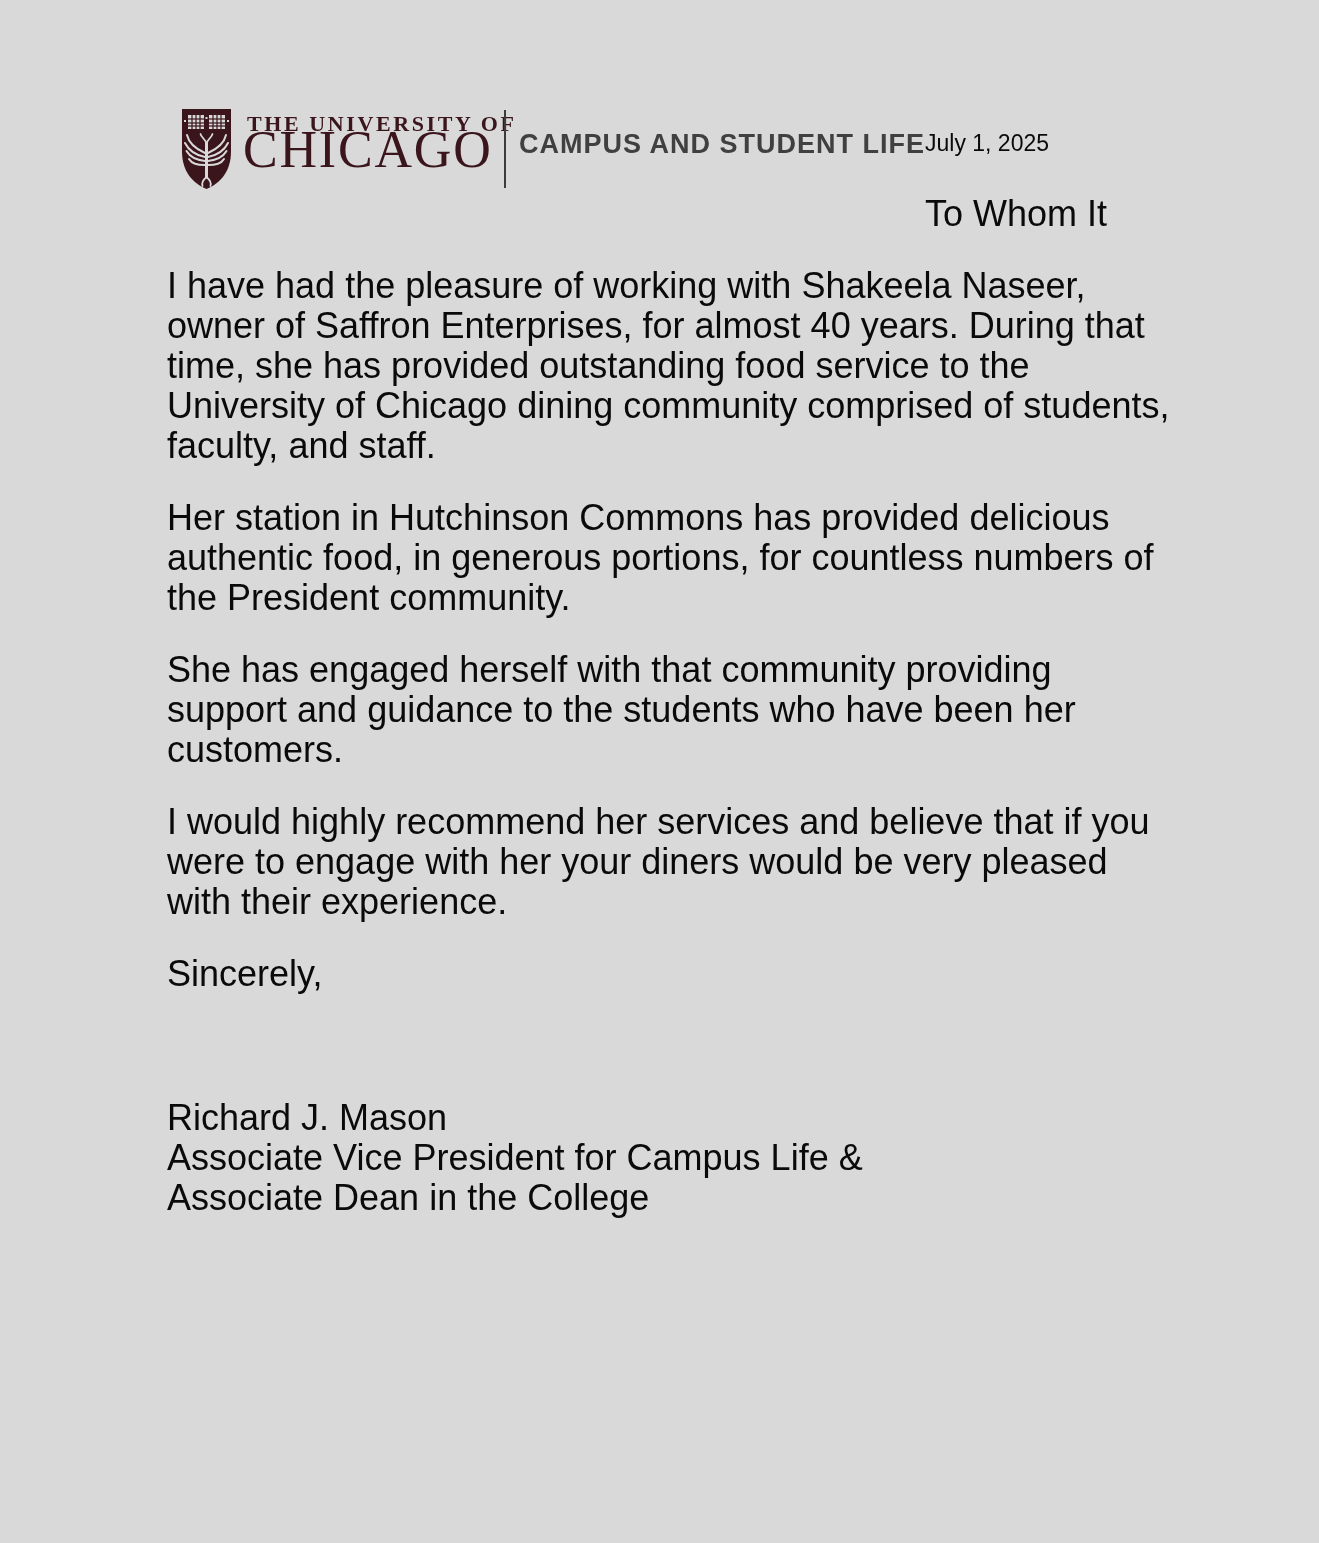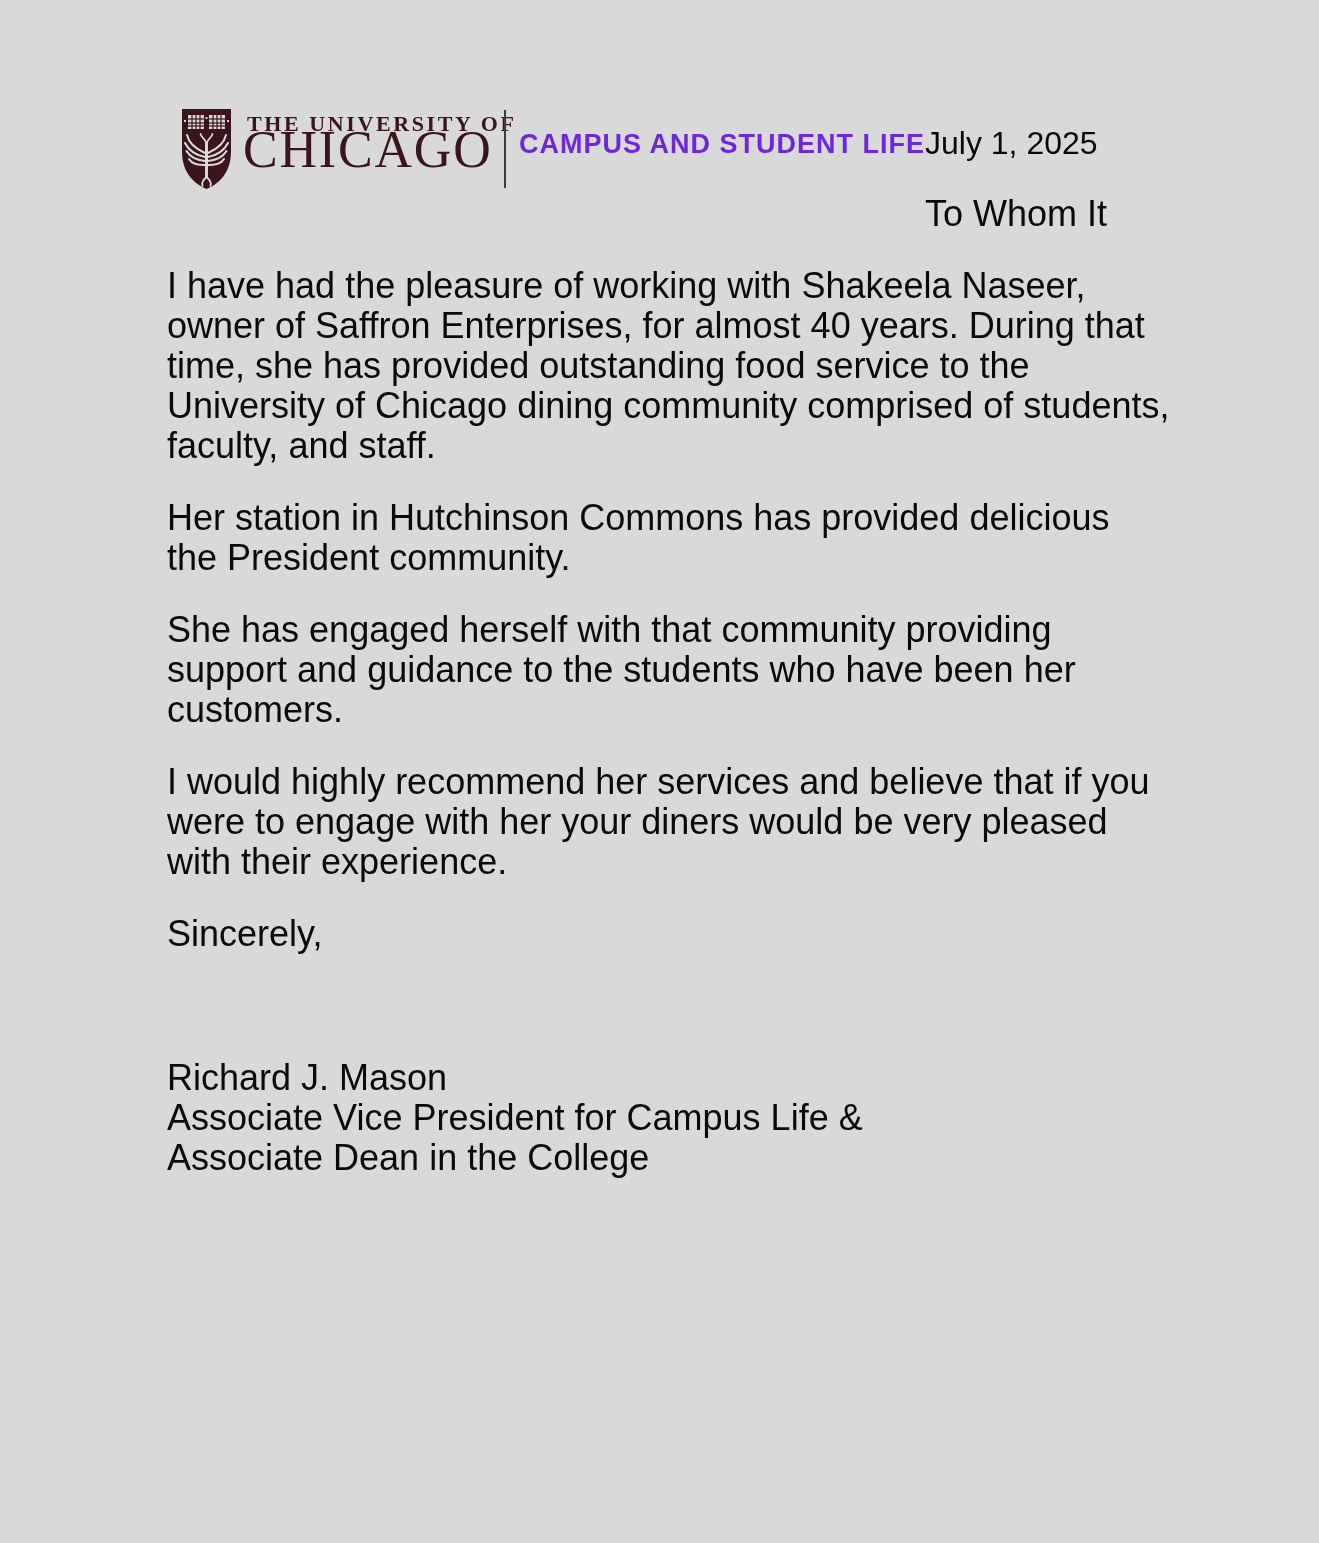--- a/index.html
+++ b/index.html
@@ -45,27 +45,27 @@
     position: absolute; left: 504px; top: 110px;
     width: 2px; height: 78px;
     background: #3f3b3b;
   }
 
   .dept {
     position: absolute; left: 519px; top: 129px;
     font-weight: bold;
     font-size: 27px;
     letter-spacing: 1px;
-    color: #6d28d9;
+    color: #404040;
     white-space: nowrap;
   }
 
   .date {
     position: absolute; left: 925px; top: 123px;
-    font-size: 32px;
+    font-size: 23px;
     line-height: 40px;
     white-space: nowrap;
   }
 
   
   .letter {
     position: absolute; left: 167px; top: 194px;
     width: 1020px;
     font-size: 36px;
     line-height: 40px;
@@ -142,20 +142,21 @@
   <div class="para">
     <div class="line">I have had the pleasure of working with Shakeela Naseer,</div>
     <div class="line">owner of Saffron Enterprises, for almost 40 years. During that</div>
     <div class="line">time, she has provided outstanding food service to the</div>
     <div class="line">University of Chicago dining community comprised of students,</div>
     <div class="line">faculty, and staff.</div>
   </div>
 
   <div class="para">
     <div class="line">Her station in Hutchinson Commons has provided delicious</div>
+    <div class="line">authentic food, in generous portions, for countless numbers of</div>
     <div class="line">the President community.</div>
   </div>
 
   <div class="para">
     <div class="line">She has engaged herself with that community providing</div>
     <div class="line">support and guidance to the students who have been her</div>
     <div class="line">customers.</div>
   </div>
 
   <div class="para">

